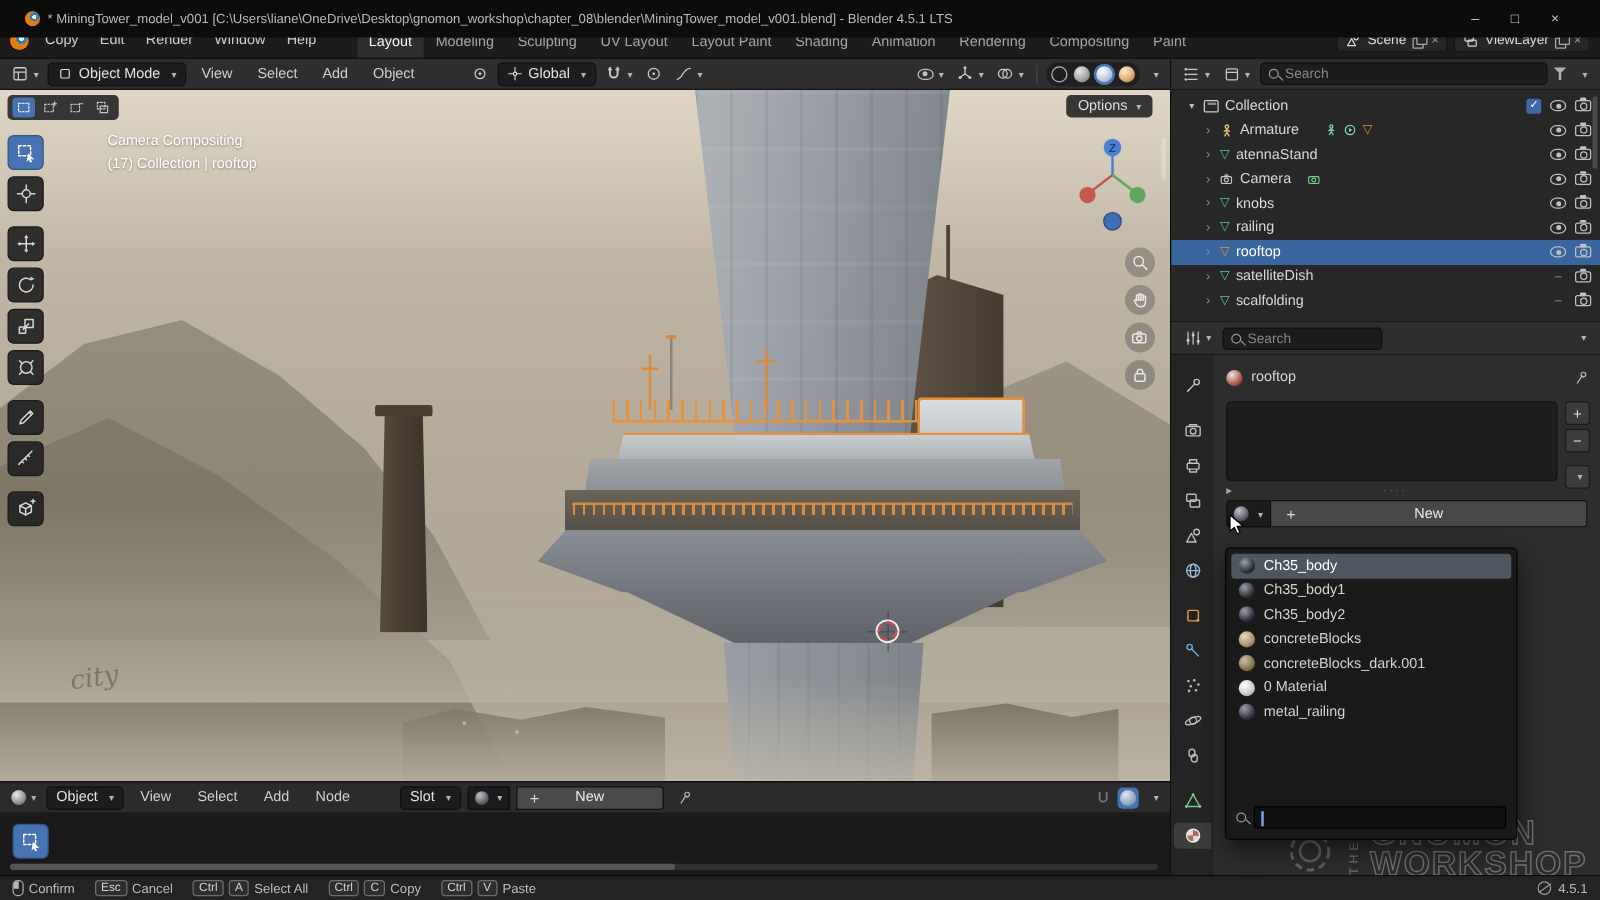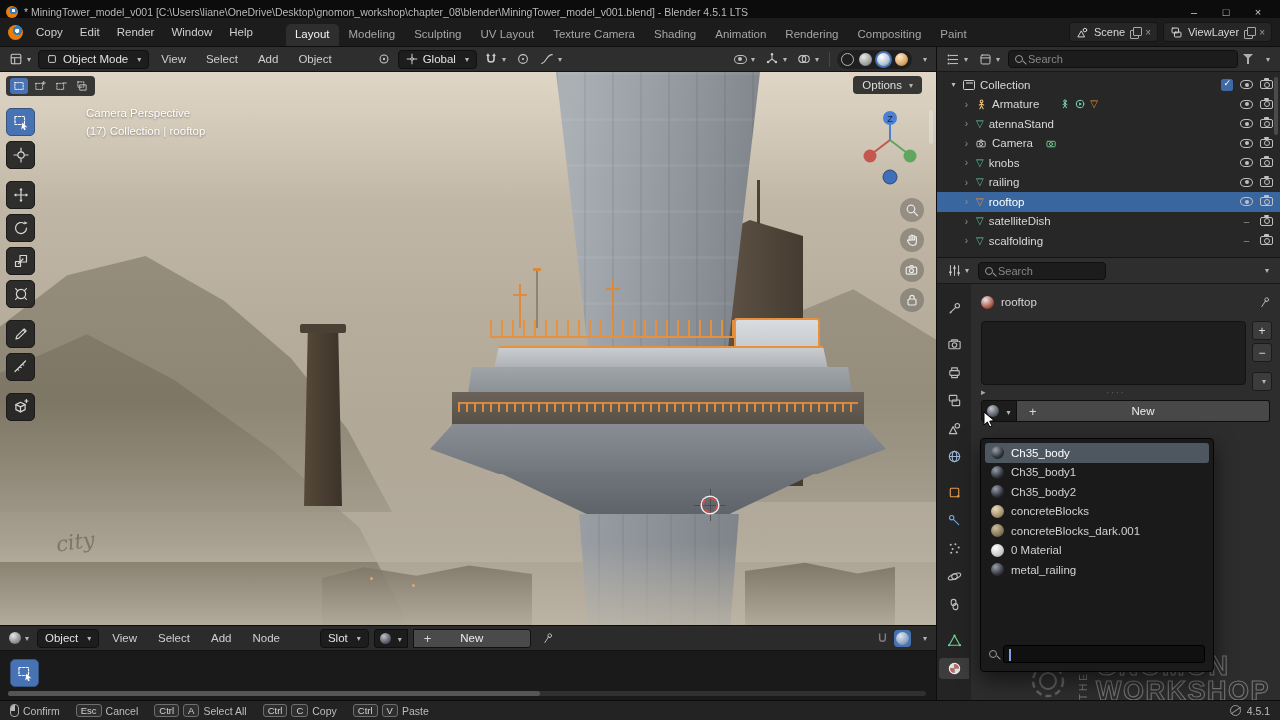--- a/index.html
+++ b/index.html
@@ -10,22 +10,22 @@
 
 
 .dd::after{content:"▾";font-size:8px;color:#b5b5b5;margin-left:4px}
 .ic{display:block}
 .ic *{stroke:currentColor;fill:none;stroke-width:1.2;stroke-linecap:round;stroke-linejoin:round}
 .ic .f{fill:currentColor;stroke:none}
 .ic .fr{fill:#c4645a;stroke:none}
 .ic .fw{fill:#dedede;stroke:none}
 
 
-.titlebar{position:absolute;left:0;top:0;width:100%;height:18px;background:#0c0c0c;
-  display:flex;align-items:flex-end;gap:6px;padding:0 6px;font-size:10.5px;color:#b9b9b9;white-space:nowrap;z-index:10}
+.titlebar{position:absolute;left:0;top:0;width:100%;height:30px;background:#0c0c0c;
+  display:flex;align-items:center;gap:6px;padding:0 20px;font-size:10.5px;color:#b9b9b9;white-space:nowrap;z-index:10}
 .logo{width:12px;height:12px;border-radius:50%;flex:0 0 auto;
   background:radial-gradient(circle at 62% 38%,#fff 0 16%,#2f7fbf 17% 34%,#e87d0d 35%)}
 .ttl{overflow:hidden;text-overflow:ellipsis;max-width:980px}
 .winbtns{margin-left:auto;display:flex}
 .winbtn{width:32px;text-align:center;font-size:11px;color:#cfcfcf}
 
 
 .topbar{position:absolute;left:0;top:18px;width:100%;height:29px;background:#1c1c1c;border-bottom:1px solid #0e0e0e;
   display:flex;align-items:center;gap:1px;padding:0 8px;font-size:11.5px;z-index:9}
 .logo-lg{width:15px;height:15px;border-radius:50%;margin-right:4px;
@@ -220,21 +220,21 @@
     <span class="menu">Copy</span>
     <span class="menu">Edit</span>
     <span class="menu">Render</span>
     <span class="menu">Window</span>
     <span class="menu">Help</span>
     <span class="ws-tabs">
       <span class="ws-tab active">Layout</span>
       <span class="ws-tab">Modeling</span>
       <span class="ws-tab">Sculpting</span>
       <span class="ws-tab">UV Layout</span>
-      <span class="ws-tab">Texture Camera</span>
+      <span class="ws-tab">Layout Paint</span>
       <span class="ws-tab">Shading</span>
       <span class="ws-tab">Animation</span>
       <span class="ws-tab">Rendering</span>
       <span class="ws-tab">Compositing</span>
       <span class="ws-tab">Paint</span>
     </span>
     <span class="topbar-right">
       <span class="widget">
         <svg class="ic" width="13" height="13" viewBox="0 0 16 16">
             <circle cx="11" cy="5" r="2.2"></circle>
@@ -372,21 +372,21 @@
     <div class="sh" style="left:430px;top:352px;width:456px;height:50px;background:linear-gradient(#898e94,#71767c);clip-path:polygon(5% 0,95% 0,100% 50%,85% 100%,15% 100%,0 50%)"></div>
     <div class="sh" style="left:498px;top:400px;width:320px;height:44px;background:linear-gradient(#70757b,#5e6369);clip-path:polygon(0 0,100% 0,71% 100%,29% 100%)"></div>
     <div class="sh" style="left:574px;top:442px;width:170px;height:111px;background:repeating-linear-gradient(90deg,rgba(0,0,0,.05) 0 2px,rgba(0,0,0,0) 2px 24px),linear-gradient(95deg,#9a9fa5,#7d8288);clip-path:polygon(3% 0,97% 0,92% 100%,8% 100%)"></div>
     <div class="sh" style="left:322px;top:468px;width:210px;height:85px;background:#6a6152;clip-path:polygon(0 45%,20% 32%,45% 42%,70% 30%,100% 40%,100% 100%,0 100%);opacity:.85"></div>
     <div class="sh" style="left:745px;top:470px;width:150px;height:83px;background:#5f574a;clip-path:polygon(0 35%,40% 25%,75% 38%,100% 30%,100% 100%,0 100%);opacity:.8"></div>
     <div class="sh" style="left:370px;top:505px;width:3px;height:3px;background:#e8a25a;border-radius:50%"></div>
     <div class="sh" style="left:412px;top:512px;width:3px;height:3px;background:#e8a25a;border-radius:50%"></div>
     <div class="sh" style="left:0;top:470px;width:100%;height:83px;background:linear-gradient(rgba(193,185,170,0),rgba(193,185,170,.8))"></div>
 
     <div class="vp-info">
-      <div>Camera Perspective</div>
+      <div>Camera Compositing</div>
       <div>(17) Collection | rooftop</div>
     </div>
     <div class="sig">city</div>
 
     <div class="pill selmode">
       <span class="smbtn active">
           <svg class="ic" width="12" height="12" viewBox="0 0 16 16">
             <rect x="2.5" y="3.5" width="11" height="9" stroke-dasharray="2 1.6"></rect>
           </svg>
         </span>

